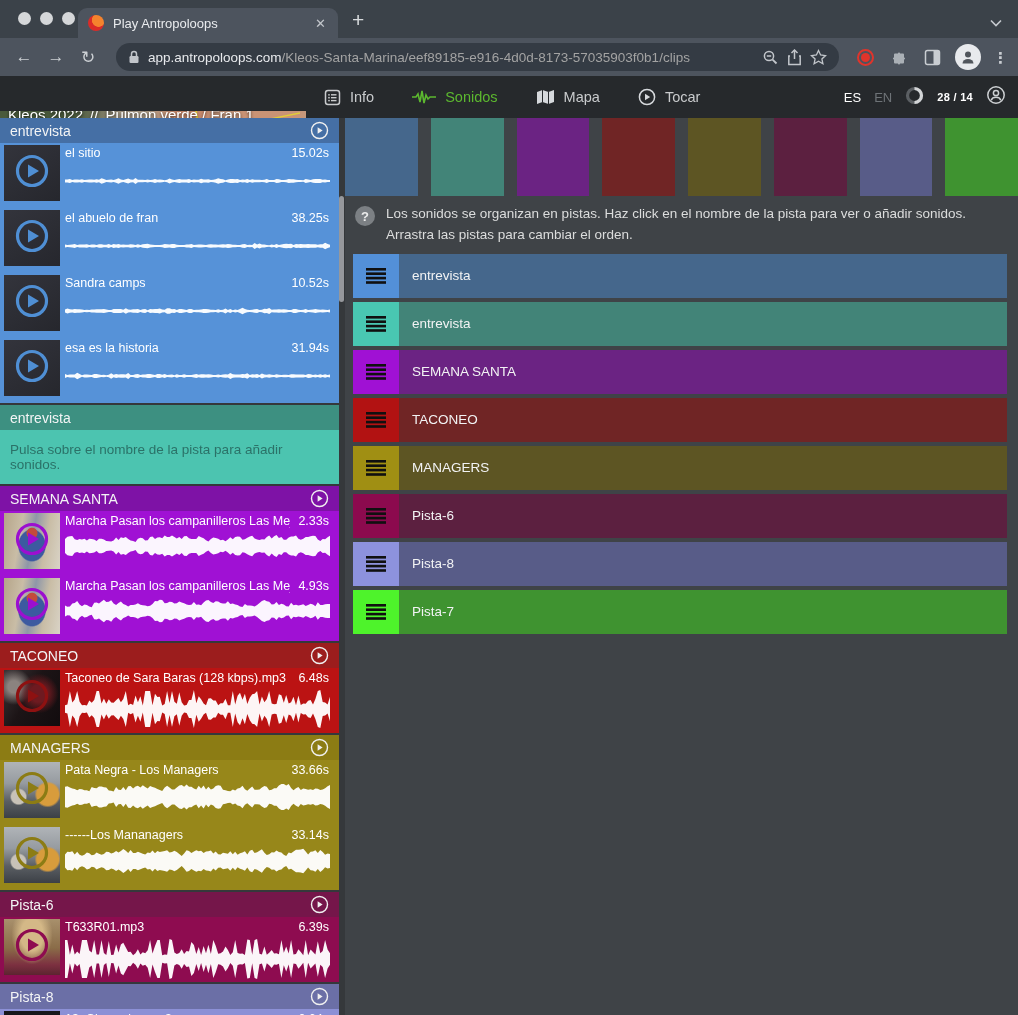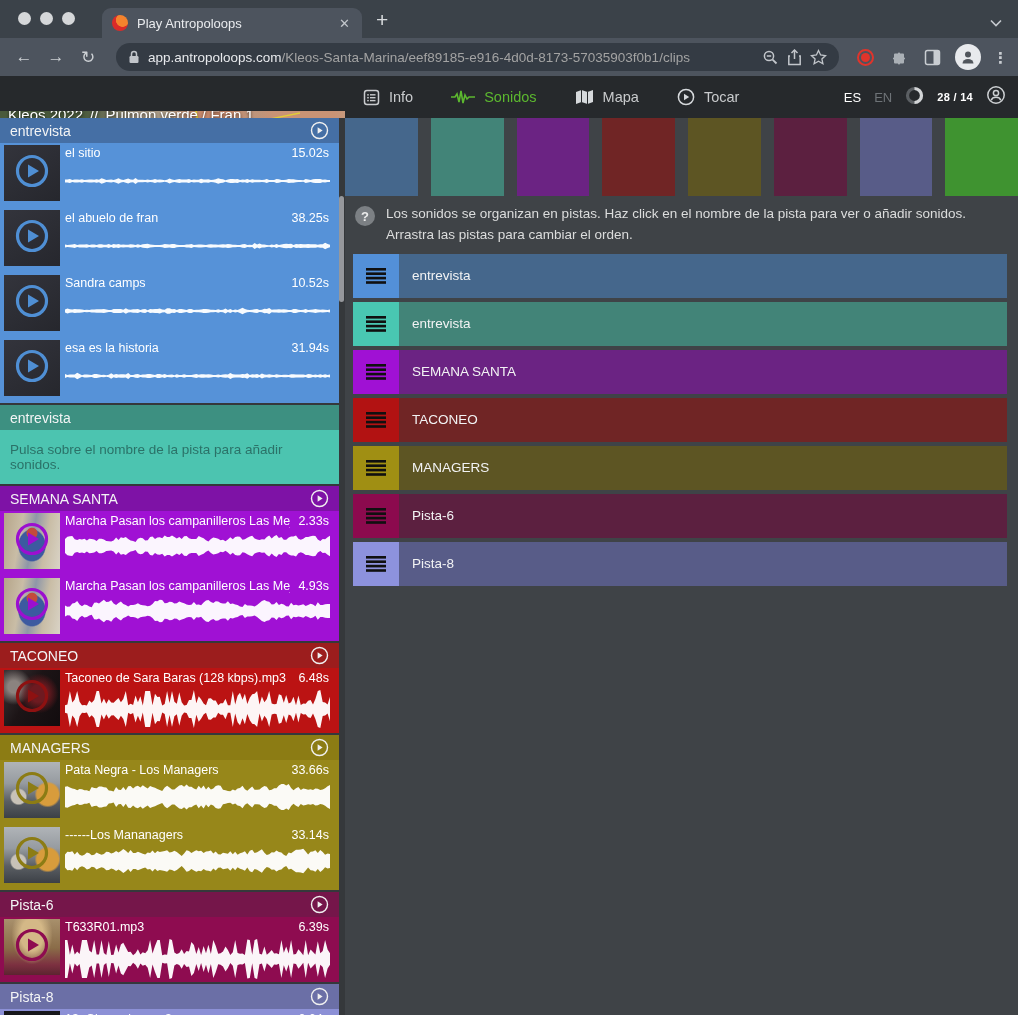--- a/index.html
+++ b/index.html
@@ -3,41 +3,41 @@
 <meta charset="utf-8">
 <style>
   html,body{margin:0;padding:0;}
   body{width:1018px;height:1015px;overflow:hidden;font-family:"Liberation Sans","DejaVu Sans",sans-serif;background:#3f4347;-webkit-font-smoothing:antialiased;}
   .window{width:1018px;height:1015px;display:flex;flex-direction:column;}
 
   
   .tabstrip{height:38px;background:#3b4249;display:flex;align-items:flex-end;position:relative;flex:0 0 auto;}
   .lights{position:absolute;left:18px;top:12px;display:flex;gap:9px;}
   .light{width:13px;height:13px;border-radius:50%;background:#d5d7d9;}
-  .tab{margin-left:102px;width:240px;height:30px;background:#4d545e;border-radius:9px 9px 0 0;display:flex;align-items:center;padding:0 10px;gap:9px;}
+  .tab{margin-left:78px;width:240px;height:30px;background:#4d545e;border-radius:9px 9px 0 0;display:flex;align-items:center;padding:0 10px;gap:9px;}
   .favicon{width:16px;height:16px;border-radius:50%;background:radial-gradient(circle at 66% 32%,#f5832d 0 42%,#da2b28 46% 100%);flex:0 0 auto;}
   .tabtitle{color:#e9ebee;font-size:13px;flex:1;white-space:nowrap;overflow:hidden;}
   .tabclose{color:#c3c7cc;font-size:13px;padding:0 2px;}
   .newtab{color:#d7dadd;font-size:21px;font-weight:300;margin-left:14px;margin-bottom:6px;}
   .tabchevron{position:absolute;right:16px;top:13px;color:#c6cacf;}
   .toolbar{height:38px;background:#4d545e;display:flex;align-items:center;padding:0 10px;gap:4px;flex:0 0 auto;}
   .navbtn{color:#ccd0d4;font-size:17px;width:28px;text-align:center;}
   .omnibox{flex:1;height:28px;background:#343b44;border-radius:14px;margin:0 8px 0 10px;display:flex;align-items:center;padding:0 12px;gap:8px;min-width:0;}
   .urltext{font-size:13.5px;white-space:nowrap;overflow:hidden;flex:1;min-width:0;}
   .urlhost{color:#e8eaed;}
   .urlpath{color:#a3a3a3;}
   .boxicon{flex:0 0 auto;display:flex;align-items:center;}
   .recdot{width:9px;height:9px;border-radius:50%;background:#e0342b;border:2.5px solid #e0342b;background-clip:content-box;padding:2px;margin:0 6px;}
   .chromeicon{margin:0 6px;display:flex;align-items:center;}
   .avatar{width:26px;height:26px;border-radius:50%;background:#e8eaed;display:flex;align-items:center;justify-content:center;margin:0 4px;}
   .dots{color:#c9cdd2;font-size:15px;font-weight:bold;letter-spacing:0;margin-left:4px;line-height:5px;text-align:center;}
 
   
   .appheader{height:42px;background:#26292c;display:flex;align-items:stretch;flex:0 0 auto;}
-  .cover{width:345px;flex:0 0 auto;position:relative;overflow:hidden;
+  .cover{width:306px;flex:0 0 auto;position:relative;overflow:hidden;
     background:
       radial-gradient(circle at 12% 50%,#4a5a3c 0 14%,transparent 32%),
       radial-gradient(circle at 88% 30%,#c99375 0 10%,transparent 26%),
       radial-gradient(circle at 62% 70%,#c4876a 0 8%,transparent 22%),
       linear-gradient(95deg,#6a6258 0%,#94887a 22%,#a89a86 45%,#b9a48c 62%,#9a9488 80%,#b8ab98 100%); margin-top: 35px;}
   .cover svg.outline{position:absolute;inset:0;}
   .covertext{position:absolute;left:8px;top:0;height:100%;display:flex;align-items:center;gap:7px;color:#fff;font-size:15px;text-shadow:0 1px 3px rgba(0,0,0,.75);white-space:nowrap;}
   .apptabs{display:flex;align-items:center;gap:38px;padding-left:18px;}
   .apptab{display:flex;align-items:center;gap:9px;color:#c9cbcd;font-size:14.5px;}
   .apptab.active{color:#5cb82f;}
@@ -633,17 +633,30 @@
                 <rect y="0" width="20" height="2.6" fill="#101010"></rect>
                 <rect y="4.4" width="20" height="2.6" fill="#101010"></rect>
                 <rect y="8.8" width="20" height="2.6" fill="#101010"></rect>
                 <rect y="13.2" width="20" height="2.6" fill="#101010"></rect>
               </svg>
             </span>
           <span class="tbar" style="background: rgb(88, 92, 136);">
               <span class="tbarlabel">Pista-8</span>
             </span>
         </div>
+        <div class="trow">
+          <span class="handle" style="background: rgb(78, 243, 43);">
+              <svg width="20" height="16" viewBox="0 0 20 16">
+                <rect y="0" width="20" height="2.6" fill="#101010"></rect>
+                <rect y="4.4" width="20" height="2.6" fill="#101010"></rect>
+                <rect y="8.8" width="20" height="2.6" fill="#101010"></rect>
+                <rect y="13.2" width="20" height="2.6" fill="#101010"></rect>
+              </svg>
+            </span>
+          <span class="tbar" style="background: rgb(63, 147, 48);">
+              <span class="tbarlabel">Pista-7</span>
+            </span>
+        </div>
       </div>
     </main>
 
   </div>
 </div>
 
 </body></html>

